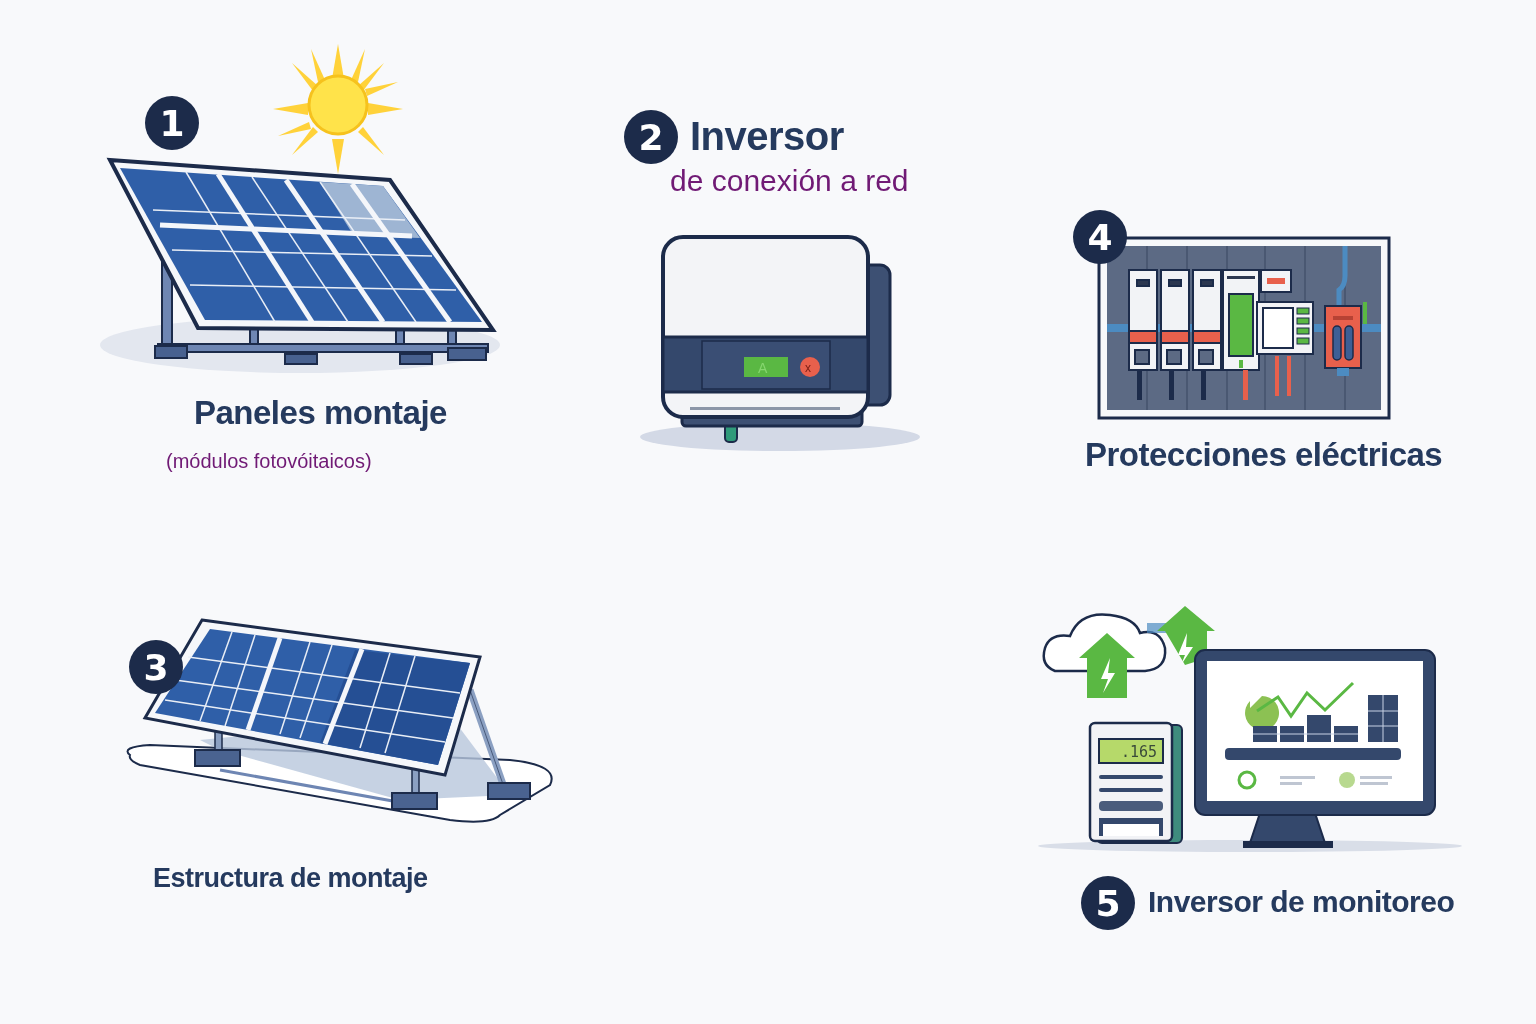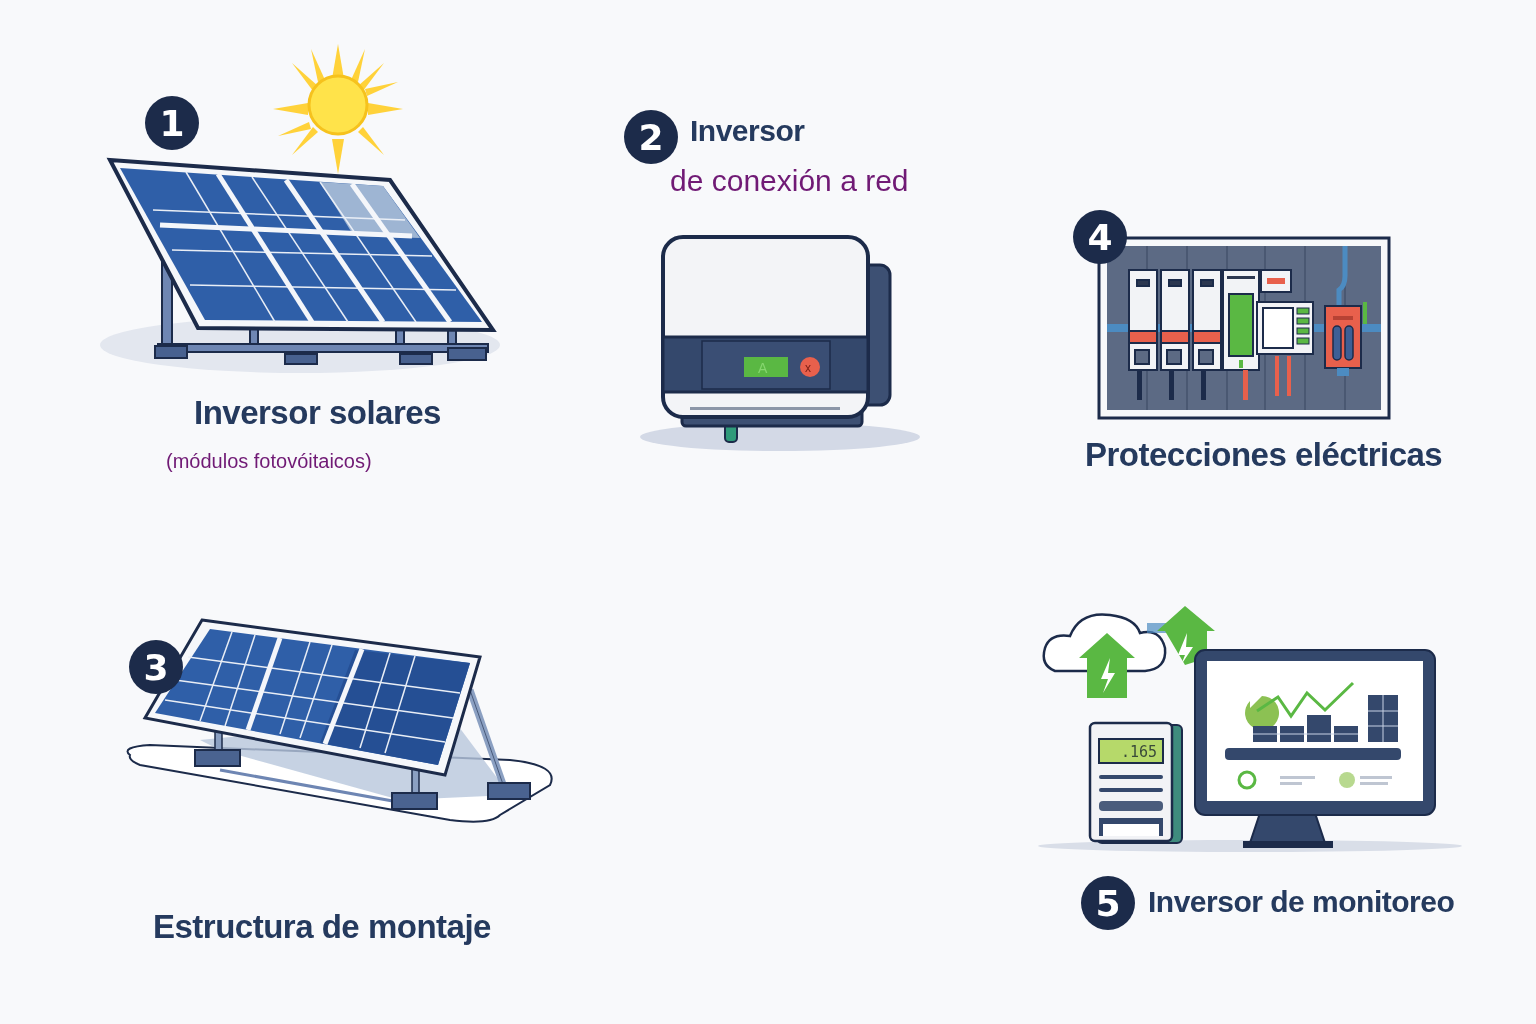--- a/index.html
+++ b/index.html
@@ -67,27 +67,27 @@
       <line x1="90" y1="135" x2="356" y2="140"></line>
     </g>
     <g stroke="#f4f6fa" stroke-width="5">
       <line x1="60" y1="75" x2="312" y2="86"></line>
       <line x1="118" y1="24" x2="212" y2="172"></line>
       <line x1="186" y1="30" x2="283" y2="172"></line>
       <line x1="252" y1="34" x2="350" y2="172"></line>
     </g>
   </svg>
 
-  <div class="title" style="left:194px;top:394px;font-size:33px">Inversor solares</div>
+  <div class="title" style="left:194px;top:394px;font-size:33px">Paneles montaje</div>
   <div class="sub" style="left:166px;top:450px;font-size:20px">(módulos fotovóitaicos)</div>
 </div>
 
 <div>
   <div class="badge" style="left:624px;top:110px">2</div>
-  <div class="title" style="left:690px;top:114px;font-size:30px">Inversor</div>
+  <div class="title" style="left:690px;top:114px;font-size:40px">Inversor</div>
   <div class="sub" style="left:670px;top:164px;font-size:30px">de conexión a red</div>
 
   <svg width="300" height="220" style="left:640px;top:235px">
     <ellipse cx="140" cy="202" rx="140" ry="14" fill="#d3d9e6"></ellipse>
     <path d="M210,30 h30 a10,10 0 0 1 10,10 v120 a10,10 0 0 1 -10,10 h-30 z" fill="#3d5073" stroke="#1c2b4a" stroke-width="3"></path>
     <rect x="85" y="185" width="12" height="22" rx="4" fill="#2f9a7a" stroke="#1c2b4a" stroke-width="2"></rect>
     <rect x="42" y="165" width="180" height="26" rx="4" fill="#3d5073" stroke="#1c2b4a" stroke-width="3"></rect>
     <rect x="23" y="2" width="205" height="180" rx="20" fill="#f3f4f7" stroke="#1c2b4a" stroke-width="4"></rect>
     <rect x="23" y="102" width="205" height="55" fill="#34486c" stroke="#1c2b4a" stroke-width="3"></rect>
     <rect x="62" y="106" width="128" height="48" fill="#3a4e74" stroke="#1c2b4a" stroke-width="1.5"></rect>
@@ -191,21 +191,21 @@
       <line x1="212" y1="30" x2="180" y2="123"></line>
       <line x1="270" y1="38" x2="240" y2="133"></line>
       <line x1="295" y1="41" x2="265" y2="138"></line>
     </g>
     <g stroke="#f4f6fa" stroke-width="5">
       <line x1="160" y1="23" x2="128" y2="115"></line>
       <line x1="242" y1="34" x2="205" y2="129"></line>
     </g>
   </svg>
   <div class="badge" style="left:129px;top:640px">3</div>
-  <div class="title" style="left:153px;top:908px;font-size:33px">Estructura de montaje</div>
+  <div class="title" style="left:153px;top:863px;font-size:27px">Estructura de montaje</div>
 </div>
 
 <div>
   <svg width="440" height="260" style="left:1035px;top:603px">
     <ellipse cx="215" cy="243" rx="212" ry="6" fill="#d9dee8"></ellipse>
 
     <path d="M20,68 Q5,62 10,45 Q15,30 35,33 Q45,8 75,12 Q100,15 105,30 Q125,25 130,45 Q132,66 110,68 z" fill="#ffffff" stroke="#1c2b4a" stroke-width="2.5"></path>
     <rect x="112" y="20" width="28" height="10" fill="#4c8bc1" opacity="0.7"></rect>
 
     <polygon points="72,30 100,55 92,55 92,95 52,95 52,55 44,55" fill="#5ab843"></polygon>

